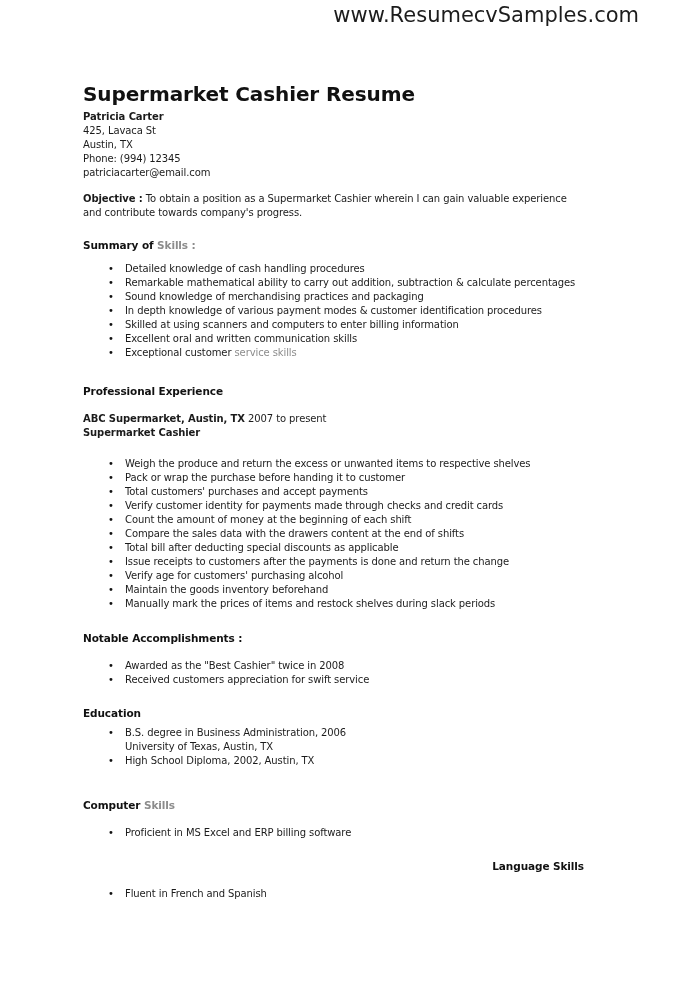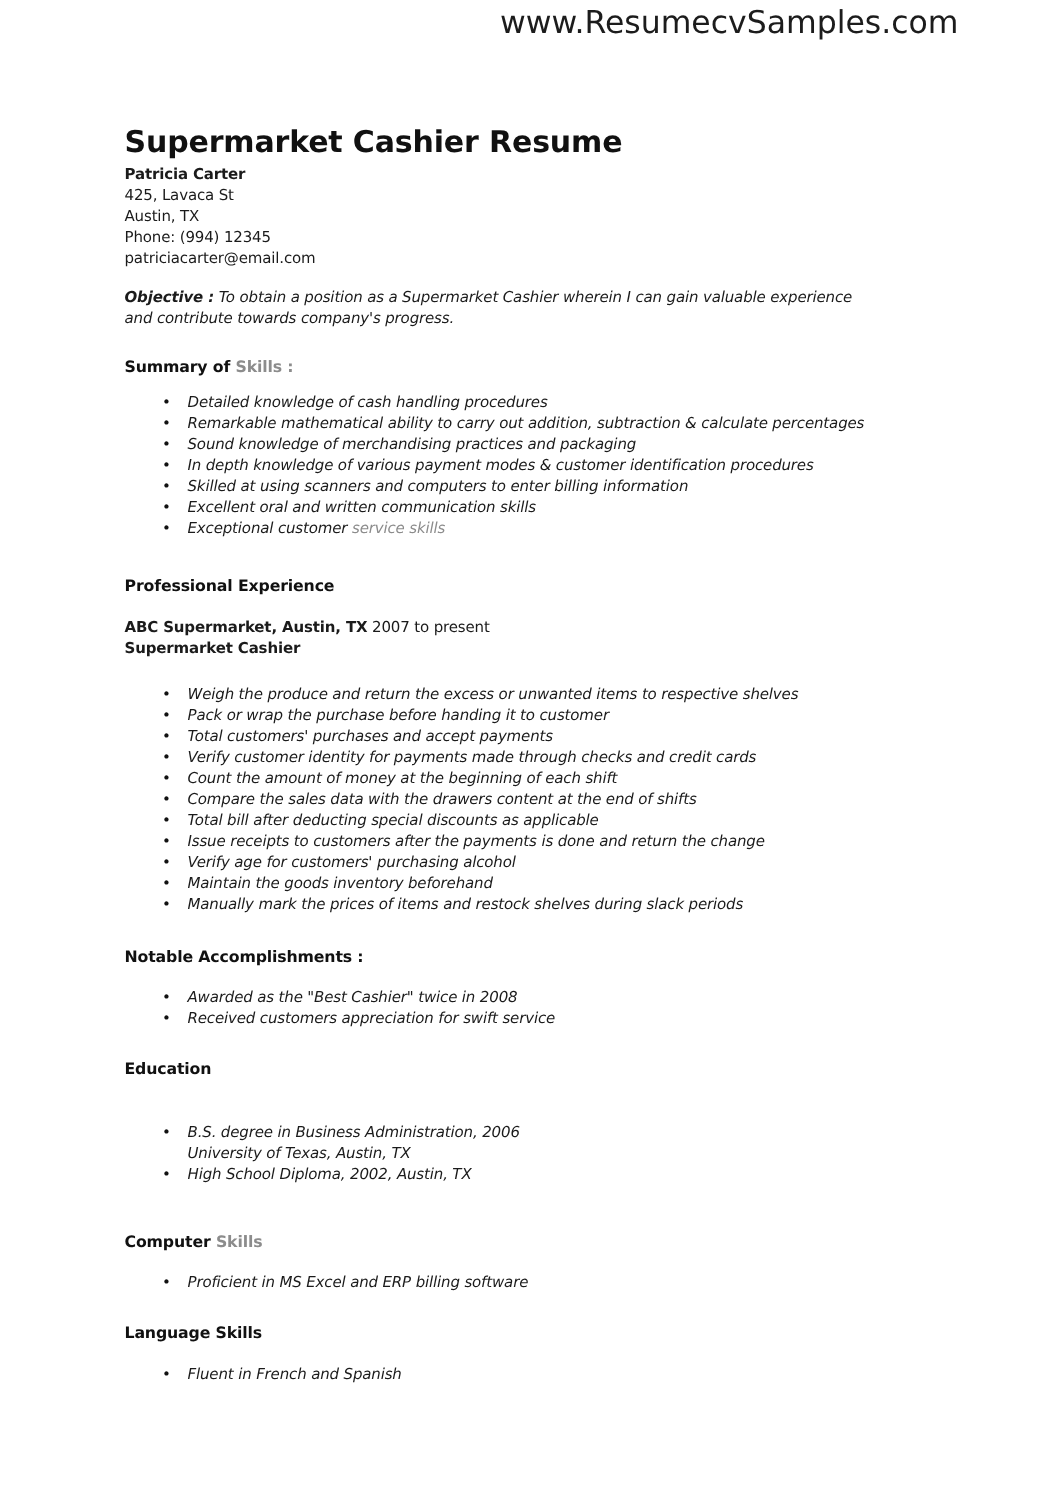--- a/index.html
+++ b/index.html
@@ -29,45 +29,44 @@
   .title {
     margin: 0;
     font-size: 20px;
     line-height: 20px;
     font-weight: bold;
     color: #111111;
   }
   .contact { margin-top: 6px; }
   .bold { font-weight: bold; }
   .muted { color: #8c8c8c; }
-  .objective { margin: 12px 0 0 0; font-style: italic; }
+  .objective { margin: 12px 0 0 0; }
   .h2 {
     margin: 0;
     font-size: 10.5px;
     line-height: 14px;
     font-weight: bold;
     color: #111111;
   }
   .mt-summary   { margin-top: 18px; }
   .mt-prof      { margin-top: 24px; }
   .mt-notable   { margin-top: 20px; }
   .mt-education { margin-top: 19px; }
   .mt-computer  { margin-top: 30px; }
-  .mt-language  { margin-top: 19px; }
+  .mt-language  { margin-top: 19px; text-align: right; }
   .employer { margin-top: 14px; }
   ul.blist { margin: 0; padding: 0; list-style: none; }
   ul.mt-skills  { margin-top: 10px; }
   ul.mt-exp     { margin-top: 17px; }
   ul.mt-acc     { margin-top: 14px; }
-  ul.mt-edu     { margin-top: 29px; }
+  ul.mt-edu     { margin-top: 6px; }
   ul.mt-one     { margin-top: 14px; }
   ul.blist li {
     position: relative;
     padding-left: 42px;
-    font-style: italic;
   }
   ul.blist li::before {
     content: "\2022";
     position: absolute;
     left: 25px;
     top: 0;
     color: #111111;
   }
 </style>
 </head>

